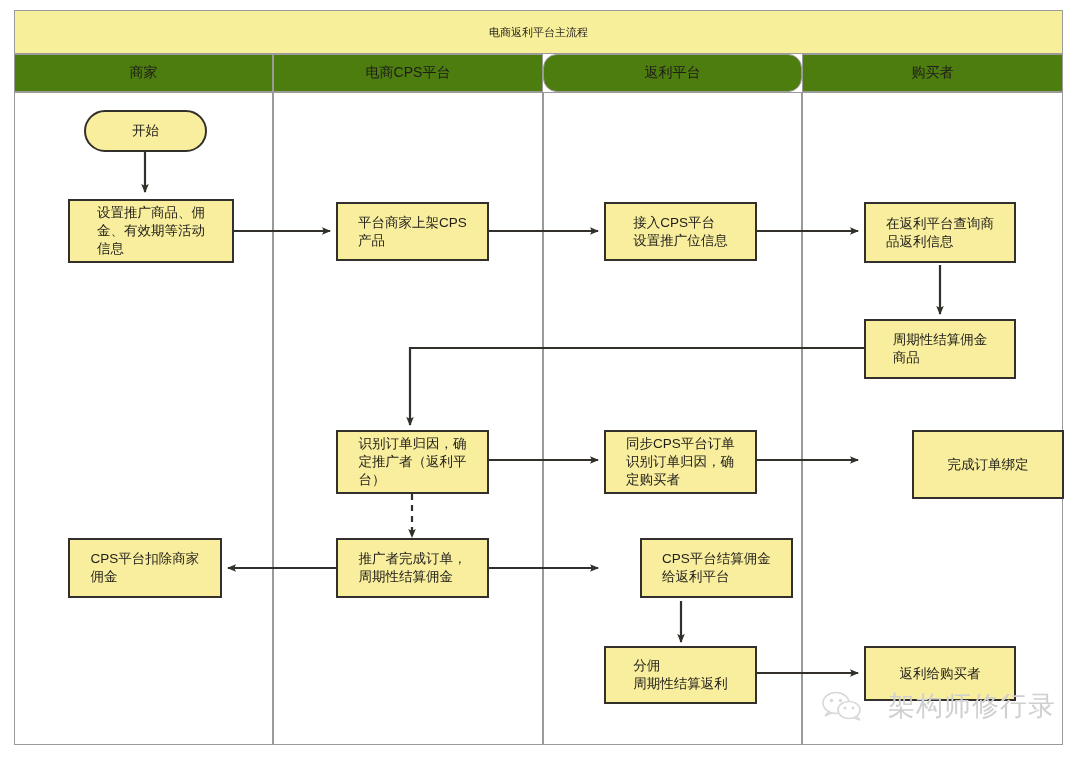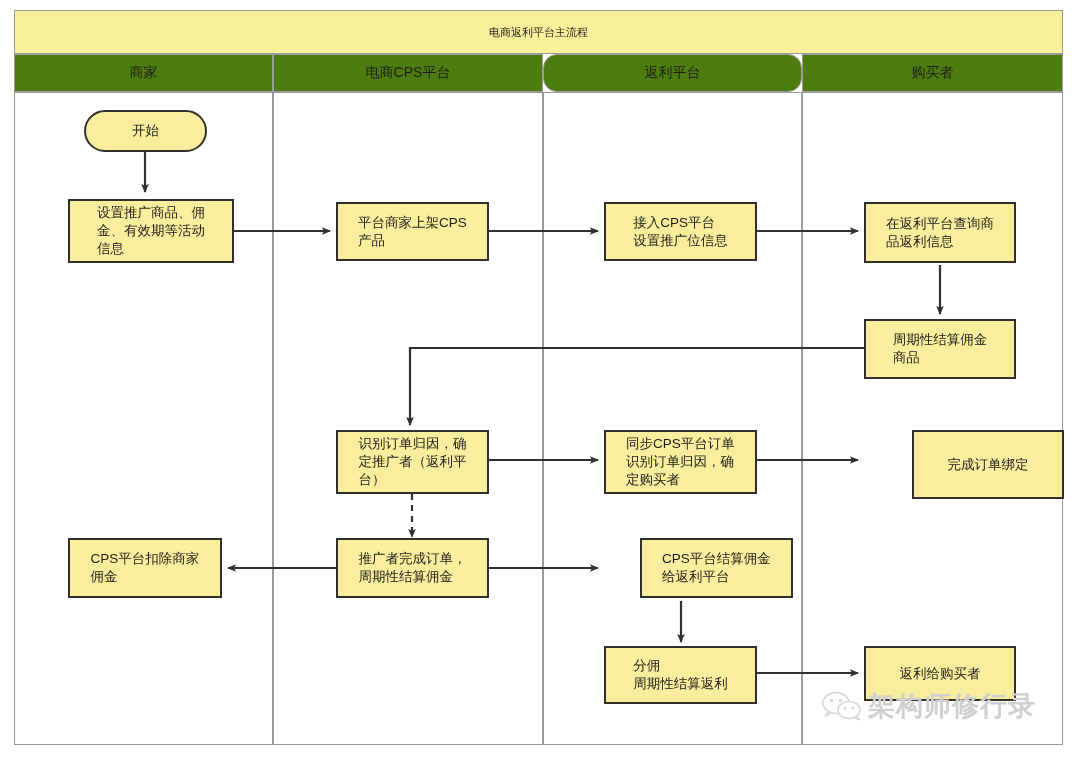--- a/index.html
+++ b/index.html
@@ -72,26 +72,25 @@
   .lane-body {
     position: absolute;
     box-sizing: border-box;
     background: #ffffff;
     border: 1px solid #9a9a9a;
   }
   .watermark {
     position: absolute;
     display: flex;
     align-items: center;
-    gap: 4px;
+    gap: 24px;
     color: #d2d2d2;
     font-size: 27px;
     letter-spacing: 1px;
     user-select: none;
-    font-weight: bold;
   }
   .wm-text { color: #d0d0d0; }
 </style>
 </head>
 <body>
 
 <div id="stage">
 
   <div class="title-bar" style="left:14px; top:10px; width:1049px; height:44px;">电商返利平台主流程</div>
 

